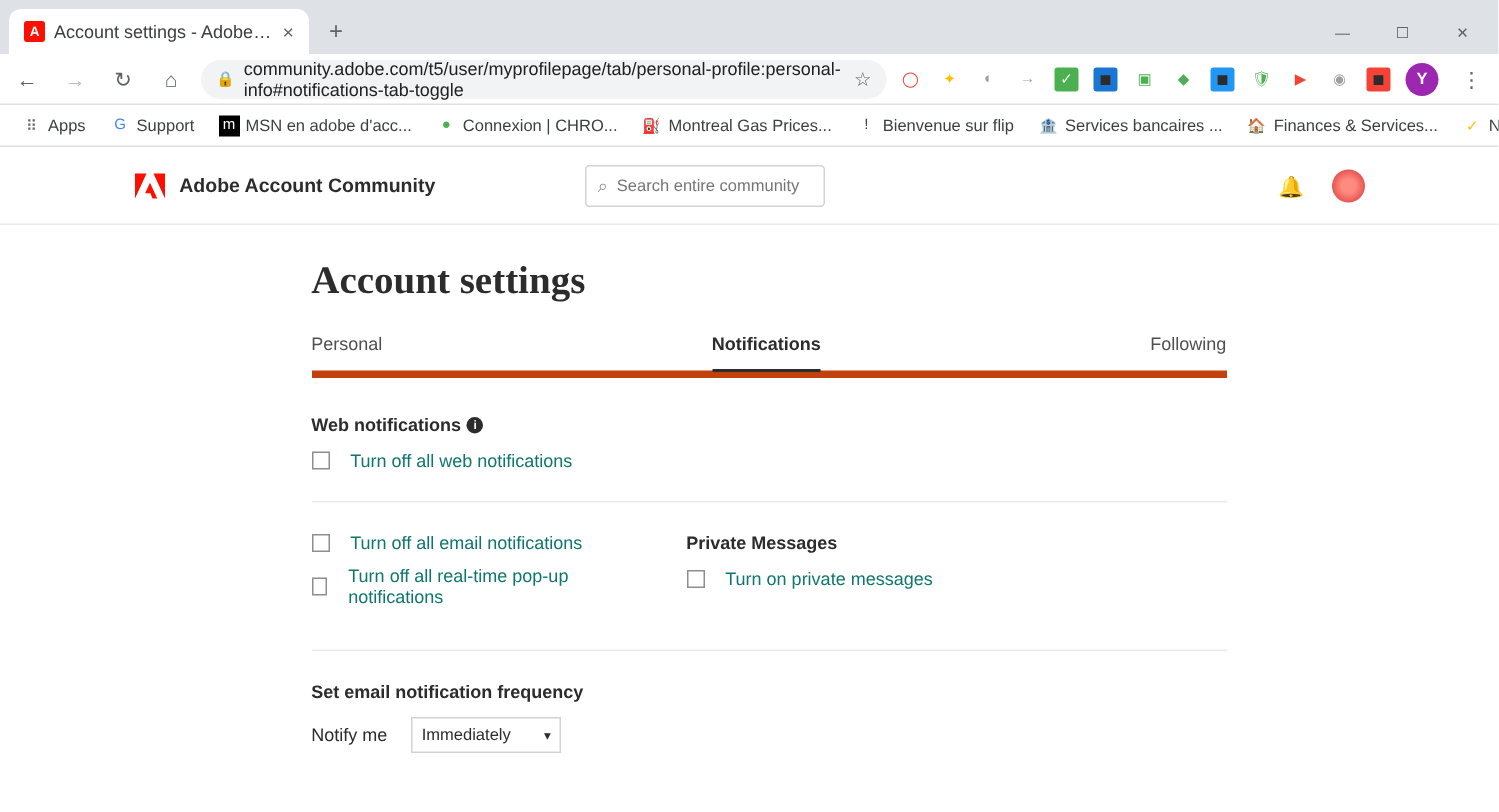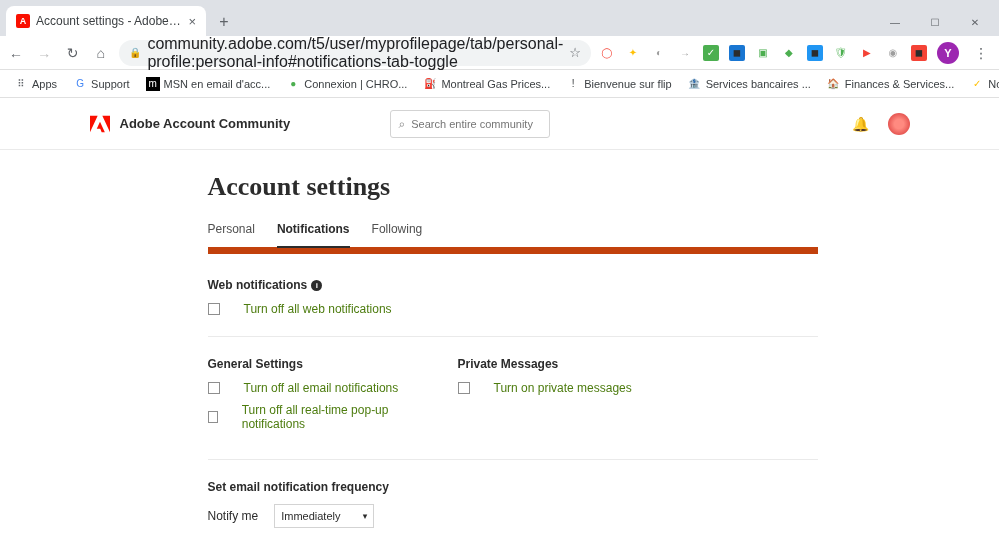--- a/index.html
+++ b/index.html
@@ -13,21 +13,21 @@
     .tab-title { flex: 1; font-size: 12px; color: #3c4043; white-space: nowrap; overflow: hidden; text-overflow: ellipsis; }
     .tab-close { font-size: 13px; color: #5f6368; cursor: pointer; }
     .new-tab { width: 28px; height: 28px; display: flex; align-items: center; justify-content: center; color: #5f6368; font-size: 16px; margin-left: 4px; cursor: pointer; }
     .window-controls { display: flex; align-items: center; padding: 0 4px; }
     .window-controls span { width: 40px; height: 28px; display: flex; align-items: center; justify-content: center; color: #5f6368; font-size: 10px; cursor: pointer; }
 
     .address-bar { background: #fff; height: 34px; display: flex; align-items: center; padding: 0 6px; gap: 8px; border-bottom: 1px solid #e0e0e0; }
     .nav-btn { width: 24px; height: 24px; display: flex; align-items: center; justify-content: center; color: #5f6368; font-size: 14px; cursor: pointer; }
     .url-bar { flex: 1; background: #f1f3f4; height: 26px; border-radius: 13px; display: flex; align-items: center; padding: 0 10px; gap: 6px; }
     .lock-icon { color: #5f6368; font-size: 10px; }
-    .url-text { flex: 1; font-size: 16px; color: #202124; }
+    .url-text { flex: 1; font-size: 12px; color: #202124; }
     .star-icon { color: #5f6368; font-size: 13px; }
     .ext-icons { display: flex; align-items: center; gap: 10px; }
     .ext-icon { width: 16px; height: 16px; border-radius: 2px; display: flex; align-items: center; justify-content: center; font-size: 10px; }
     .profile-icon { width: 22px; height: 22px; border-radius: 50%; background: #9c27b0; color: #fff; display: flex; align-items: center; justify-content: center; font-size: 11px; font-weight: bold; }
 
     .bookmarks-bar { background: #fff; height: 28px; display: flex; align-items: center; padding: 0 8px; gap: 4px; border-bottom: 1px solid #e0e0e0; font-size: 11px; }
     .bookmark { display: flex; align-items: center; gap: 4px; padding: 2px 6px; color: #3c4043; cursor: pointer; white-space: nowrap; }
     .bm-icon { width: 14px; height: 14px; display: flex; align-items: center; justify-content: center; font-size: 10px; }
     .bm-spacer { flex: 1; }
 
@@ -37,28 +37,28 @@
     .header-inner { width: 820px; display: flex; align-items: center; position: relative; }
     .adobe-logo { width: 20px; height: 18px; }
     .site-name { font-size: 13px; font-weight: 600; margin-left: 10px; color: #2c2c2c; }
     .search-box { position: absolute; left: 300px; width: 160px; height: 28px; border: 1px solid #d3d3d3; border-radius: 3px; display: flex; align-items: center; padding: 0 8px; gap: 6px; }
     .search-box input { border: none; outline: none; font-size: 11px; flex: 1; background: transparent; color: #8e8e8e; }
     .header-right { position: absolute; right: 0; display: flex; align-items: center; gap: 18px; }
     .avatar { width: 22px; height: 22px; border-radius: 50%; background: radial-gradient(circle, #ff8a80 30%, #d32f2f 100%); }
 
     .content { width: 636px; margin: 0 auto; padding: 22px 0; padding-left: 26px; }
     .page-title { font-size: 26px; font-weight: 700; font-family: Georgia, serif; color: #2c2c2c; margin-bottom: 20px; }
-    .tabs { display: flex; gap: 22px; border-bottom: 7px solid #c2410c; margin-bottom: 24px; }
+    .tabs { display: flex; gap: 22px; border-bottom: 5px solid #c2410c; margin-bottom: 24px; justify-content: space-between; }
     .tab-link { font-size: 12px; color: #505050; padding-bottom: 10px; cursor: pointer; }
     .tab-link.active { color: #2c2c2c; font-weight: 600; border-bottom: 2px solid #2c2c2c; margin-bottom: -1px; }
 
     .section-title { font-size: 12px; font-weight: 700; color: #2c2c2c; display: flex; align-items: center; gap: 4px; margin-bottom: 10px; }
     .info-icon { width: 11px; height: 11px; border-radius: 50%; background: #2c2c2c; color: #fff; font-size: 8px; display: inline-flex; align-items: center; justify-content: center; font-weight: bold; }
 
-    .check-row { display: flex; align-items: center; gap: 24px; font-size: 12px; color: #4d7c0f; margin-bottom: 8px; }
+    .check-row { display: flex; align-items: center; gap: 14px; font-size: 12px; color: #0f766e; margin-bottom: 8px; }
     .checkbox { width: 12px; height: 12px; border: 1px solid #8e8e8e; background: #fff; cursor: pointer; position: relative; }
 
     .divider { border-top: 1px solid #eaeaea; margin: 20px 0; }
 
     .two-col { display: flex; gap: 40px; }
     .col { flex: 0 0 210px; }
 
     .freq-row { display: flex; align-items: center; gap: 16px; margin-top: 10px; }
     .freq-label { font-size: 12px; color: #2c2c2c; }
     .select { width: 100px; height: 24px; border: 1px solid #d3d3d3; font-size: 11px; padding: 0 6px; display: flex; align-items: center; justify-content: space-between; cursor: pointer; background: #fff; }
@@ -115,21 +115,21 @@
   <div class="bookmark">
       <span class="bm-icon" style="color:#5f6368;">⠿</span>
       <span>Apps</span>
     </div>
   <div class="bookmark">
       <span class="bm-icon" style="color:#4285f4;">G</span>
       <span>Support</span>
     </div>
   <div class="bookmark">
       <span class="bm-icon" style="background:#000;color:#fff;">m</span>
-      <span>MSN en email d'acc...</span>
+      <span>MSN en adobe d'acc...</span>
     </div>
   <div class="bookmark">
       <span class="bm-icon" style="color:#4caf50;">●</span>
       <span>Connexion | CHRO...</span>
     </div>
   <div class="bookmark">
       <span class="bm-icon" style="color:#f44336;">⛽</span>
       <span>Montreal Gas Prices...</span>
     </div>
   <div class="bookmark">
@@ -186,21 +186,20 @@
     </div>
     <div class="check-row">
       <div class="checkbox"></div>
       <span>Turn off all web notifications</span>
     </div>
 
     <div class="divider"></div>
 
     <div class="two-col">
       <div class="col">
-        <div class="section-title">General Settings</div>
         <div class="check-row">
             <div class="checkbox"></div>
             <span>Turn off all email notifications</span>
           </div>
         <div class="check-row">
             <div class="checkbox"></div>
             <span>Turn off all real-time pop-up notifications</span>
           </div>
       </div>
       <div class="col">

